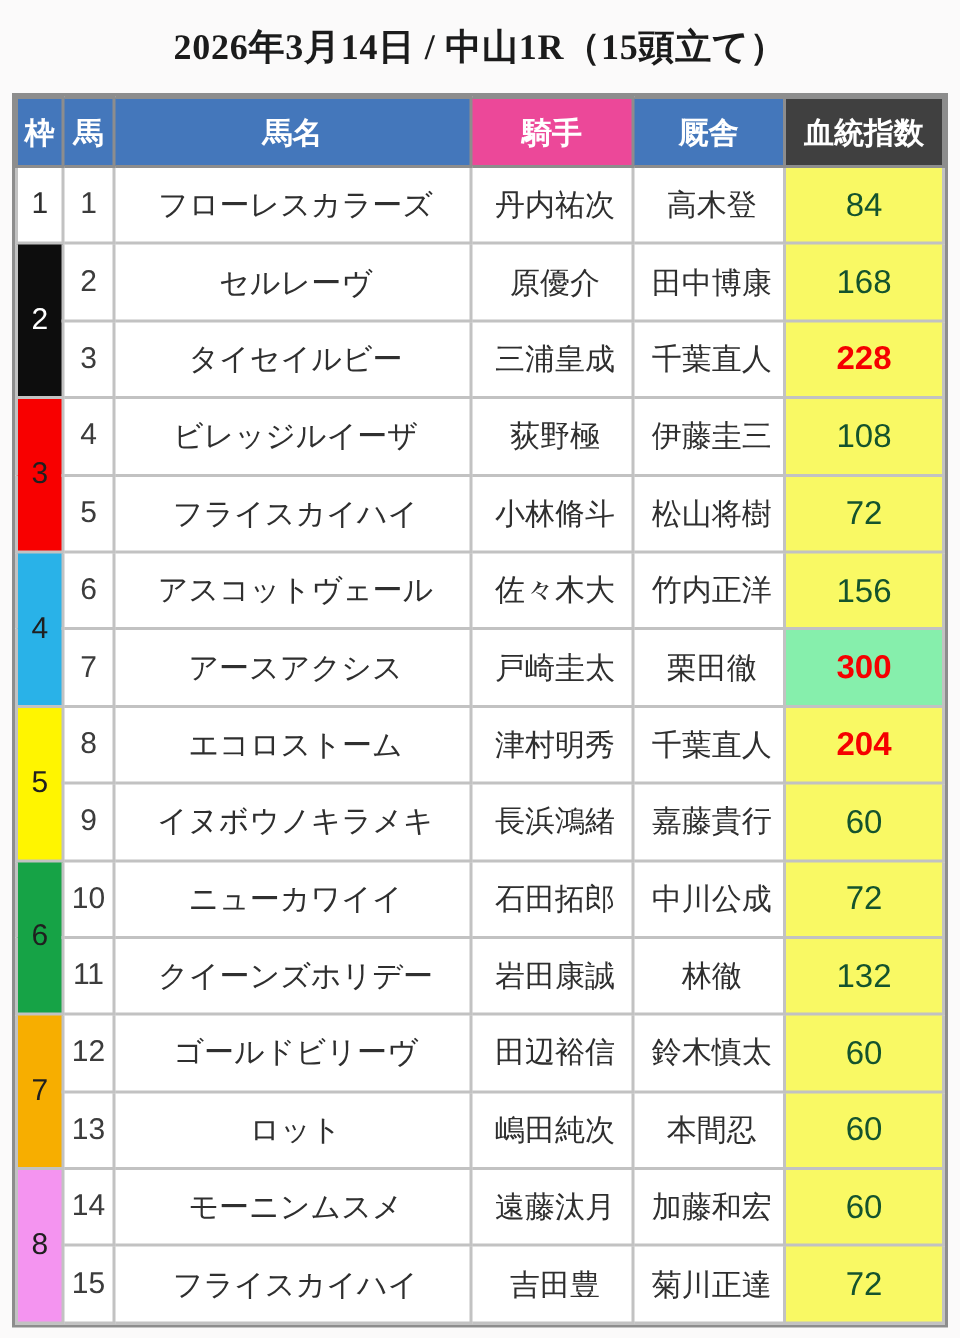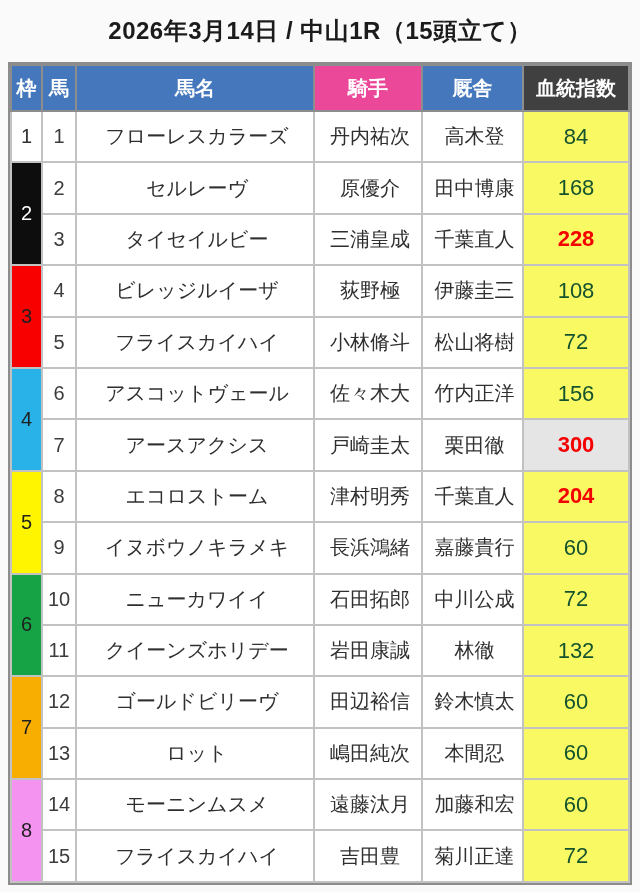--- a/index.html
+++ b/index.html
@@ -7,20 +7,21 @@
     width:640px; height:892px;
     background:#fbfafa;
     font-family:"Liberation Sans","DejaVu Sans",sans-serif;
     overflow:hidden;
   }
   .title {
     height:62px;
     display:flex; align-items:center; justify-content:center;
     font-size:24px; font-weight:bold; color:#1b1b1b;
     letter-spacing:0.5px;
+    font-family:Liberation Serif, serif;
   }
   .table-frame {
     margin:0 8px;
     border:2px solid #8d8d8d;
     background:#fff;
   }
   table {
     width:100%; height:819px;
     border-collapse:collapse; table-layout:fixed;
   }
@@ -120,21 +121,21 @@
       <td class="name">アスコットヴェール</td>
       <td class="jockey">佐々木大</td>
       <td class="stable">竹内正洋</td>
       <td class="score-cell" style="background-color: rgb(249, 249, 100);"><span class="score" data-state="normal">156</span></td>
     </tr>
     <tr>
       <td class="num">7</td>
       <td class="name">アースアクシス</td>
       <td class="jockey">戸崎圭太</td>
       <td class="stable">栗田徹</td>
-      <td class="score-cell" style="background-color: #e5e5e5;"><span class="score" data-state="hot">300</span></td>
+      <td class="score-cell" style="background-color: #86efac;"><span class="score" data-state="hot">300</span></td>
     </tr>
     <tr>
       <td class="frame" rowspan="2" style="background-color: rgb(255, 245, 0); color: rgb(31, 31, 31);">5</td>
       <td class="num">8</td>
       <td class="name">エコロストーム</td>
       <td class="jockey">津村明秀</td>
       <td class="stable">千葉直人</td>
       <td class="score-cell" style="background-color: rgb(249, 249, 100);"><span class="score" data-state="hot">204</span></td>
     </tr>
     <tr>

